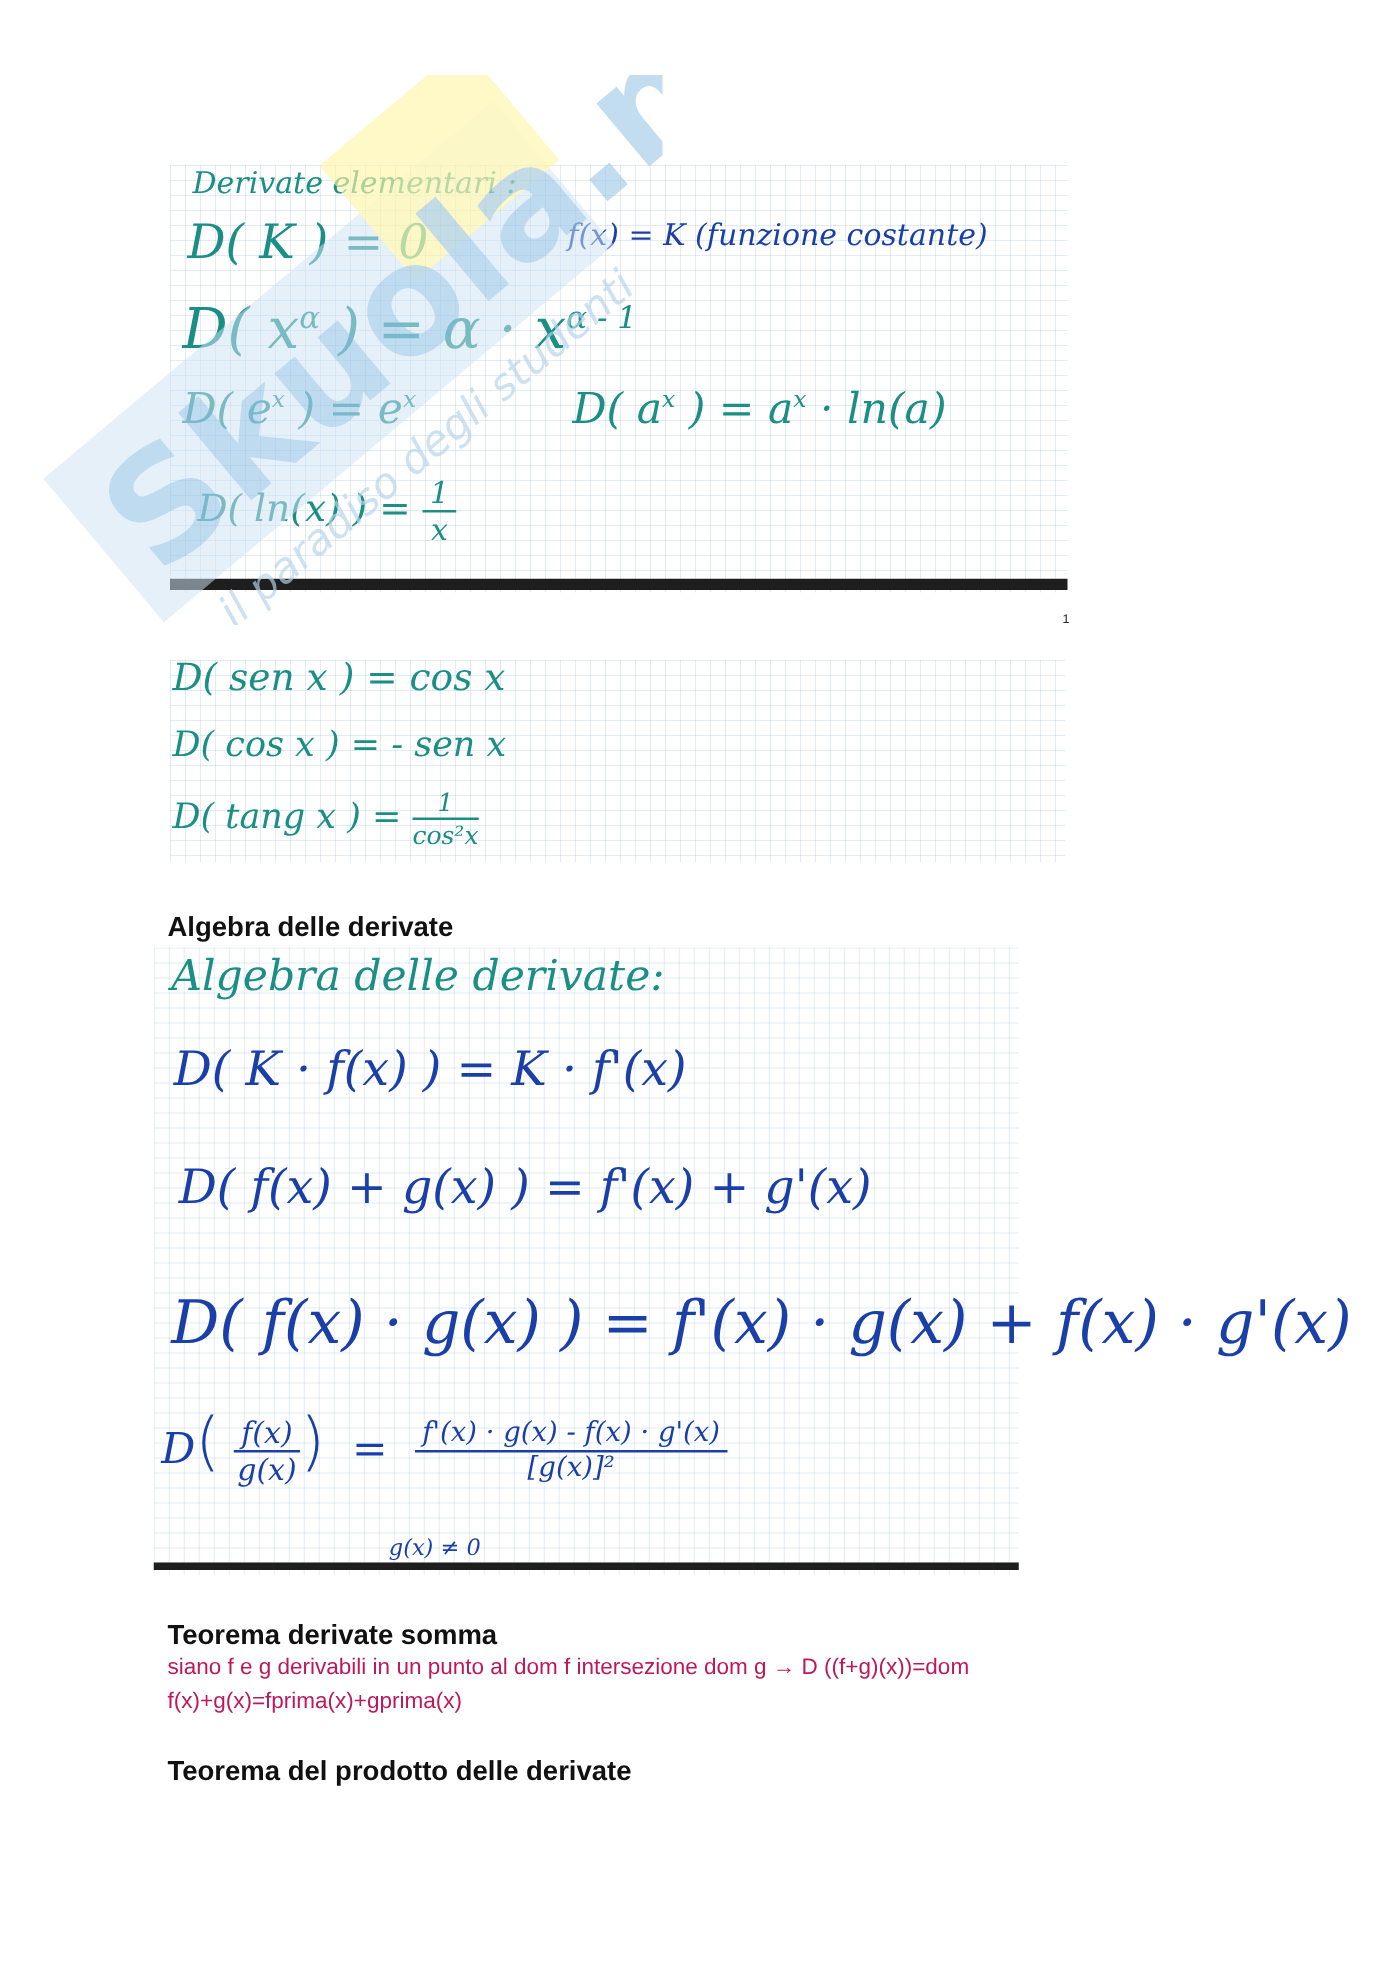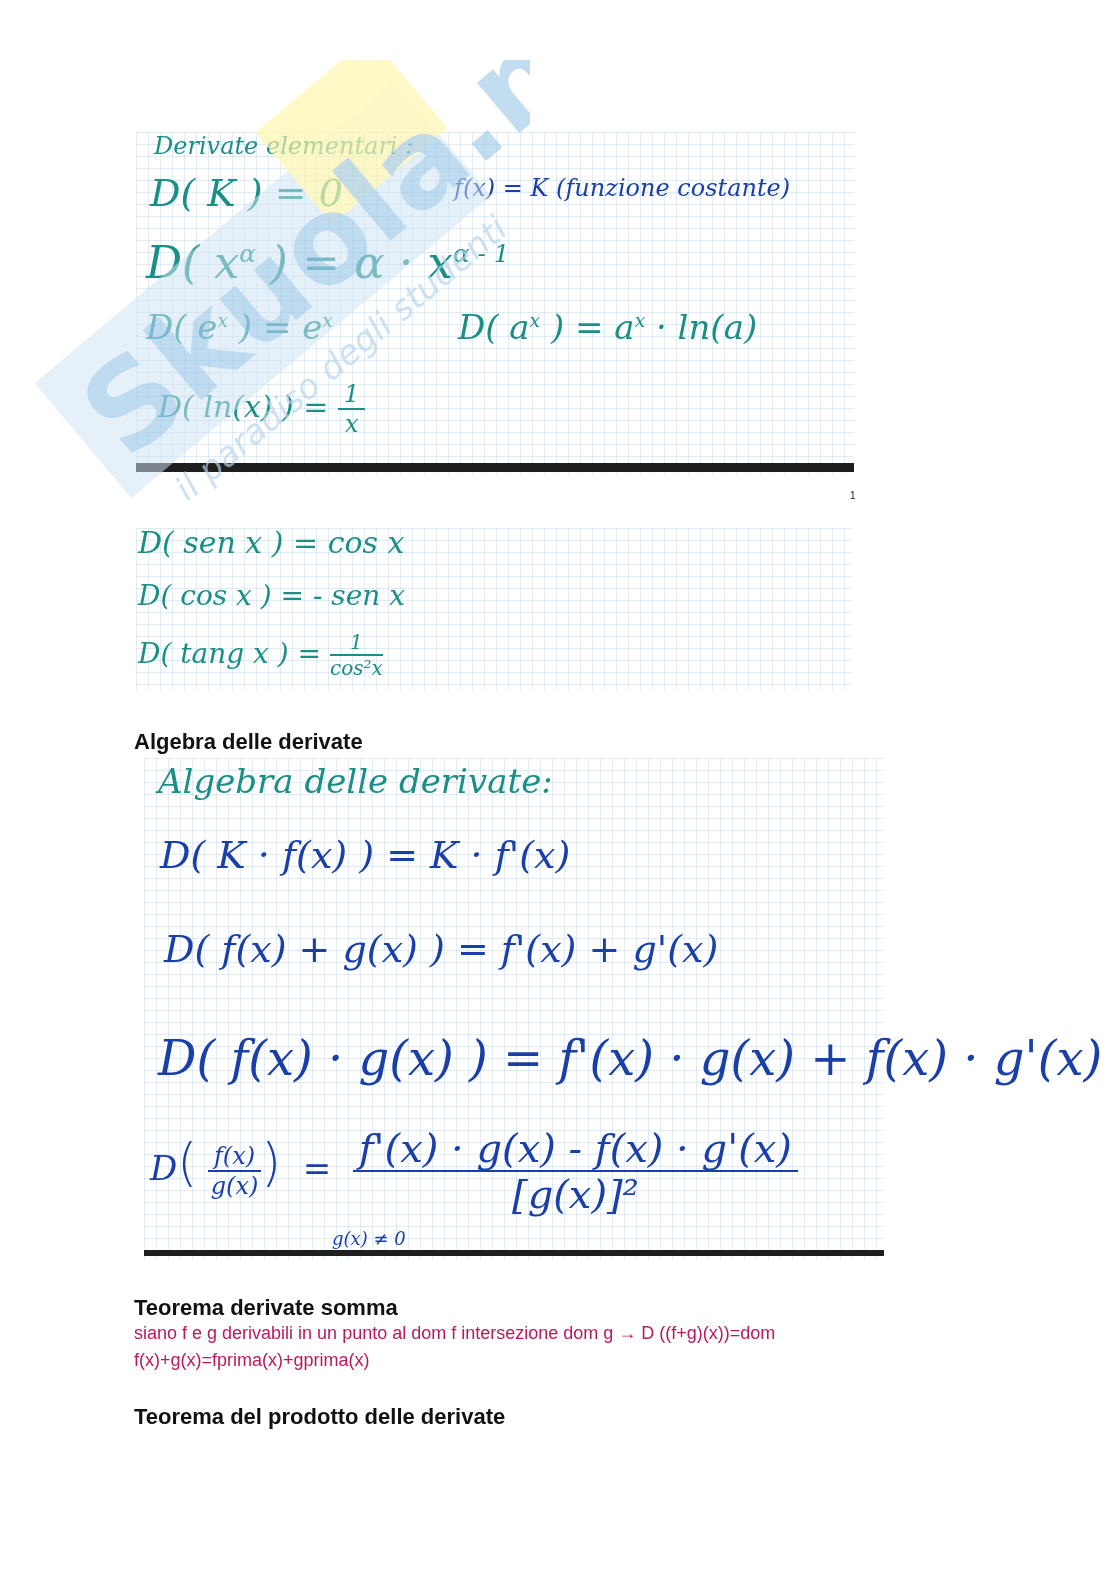--- a/index.html
+++ b/index.html
@@ -144,37 +144,37 @@
       <span>D( sen x )</span> <span>= cos x</span>
     </div>
     <div class="hw teal" style="left:2px; top:104px; font-size:28px;">
       <span>D( tang x )</span> <span>=</span>
       <span class="frac" style="font-size:20px;"><span class="num">1</span><span class="den">cos²x</span></span>
     </div>
   </div>
 
   <div class="heading" style="top:729px;">Algebra delle derivate</div>
 
-  <div class="note" style="left:144px; top:758px; width:692px; height:502px;padding-left:48px;">
+  <div class="note" style="left:123px; top:758px; width:692px; height:502px;">
     <div class="hw teal" style="left:14px; top:6px; font-size:34px;">Algebra delle derivate:</div>
 
     <div class="hw blue" style="left:20px; top:172px; font-size:38px;">
       <span>D( f(x) + g(x) )</span> <span>= f'(x) + g'(x)</span>
     </div>
     <div class="hw blue" style="left:16px; top:78px; font-size:38px;">
       <span>D( K · f(x) )</span> <span>= K · f'(x)</span>
     </div>
     <div class="hw blue" style="left:14px; top:276px; font-size:48px;">
       <span>D( f(x) · g(x) )</span> <span>= f'(x) · g(x) + f(x) · g'(x)</span>
     </div>
     <div class="hw blue" style="left:6px; top:370px; font-size:34px;">
       <span>D</span><span class="big-paren">(</span>
       <span class="frac" style="font-size:24px;text-align:center;"><span class="num">f(x)</span><span class="den">g(x)</span></span><span class="big-paren">)</span>
       &nbsp;<span>=</span>&nbsp;
-      <span class="frac" style="font-size:40px;"><span class="num">f'(x) · g(x) - f(x) · g'(x)</span><span class="den">[g(x)]²</span></span>
+      <span class="frac" style="font-size:22px;"><span class="num">f'(x) · g(x) - f(x) · g'(x)</span><span class="den">[g(x)]²</span></span>
     </div>
     <div class="hw blue" style="left:188px; top:472px; font-size:18px;">g(x) ≠ 0</div>
 
     <div class="bar" style="top:492px; height:6px;"></div>
   </div>
 
   <div class="heading" style="top:1295px;">Teorema derivate somma</div>
   <div class="para" style="top:1320px;">
     <div>siano f e g derivabili in un punto al dom f intersezione dom g → D ((f+g)(x))=dom</div>
     <div>f(x)+g(x)=fprima(x)+gprima(x)</div>

